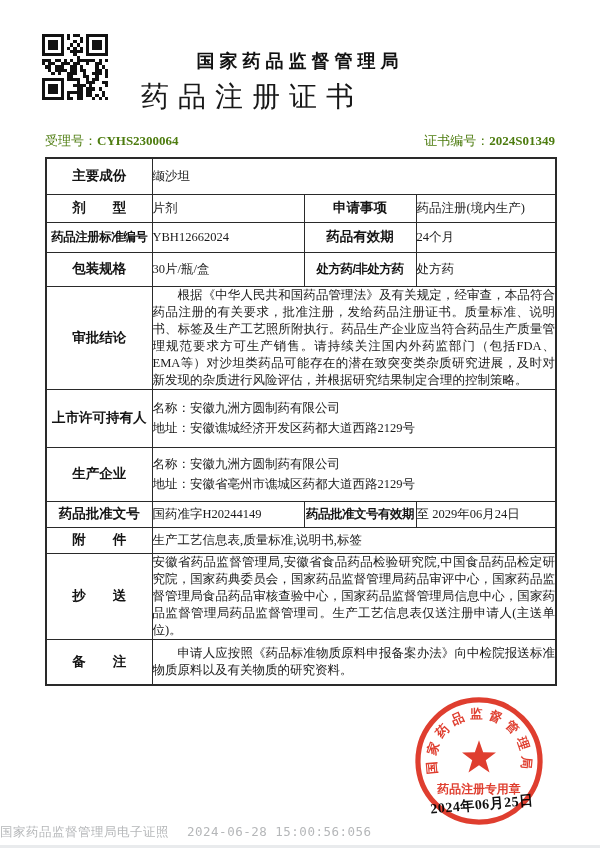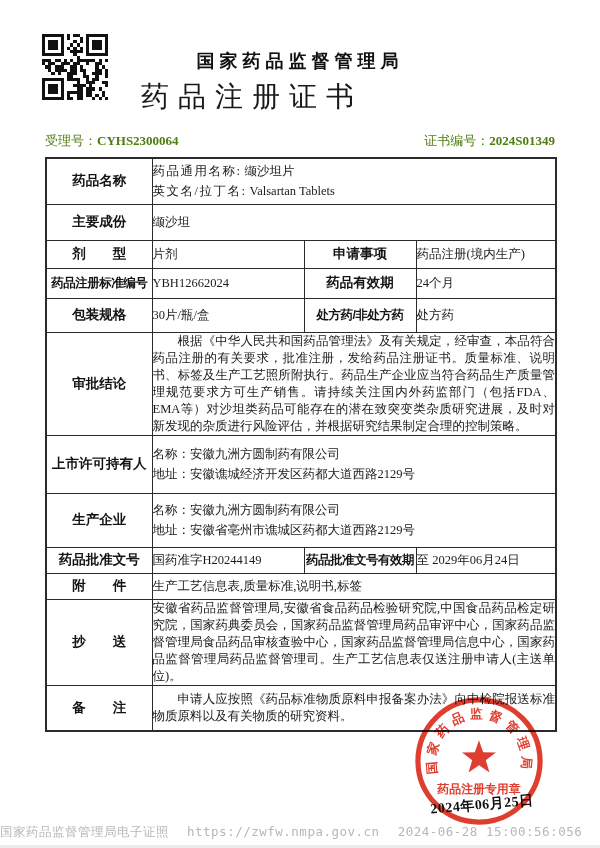--- a/index.html
+++ b/index.html
@@ -101,27 +101,20 @@
 
   <table class="cert">
     <colgroup>
         <col style="width:106px">
         <col style="width:152px">
         <col style="width:112px">
         <col style="width:140px">
       </colgroup>
 
     <tbody>
-        <tr style="height:46px">
-      <td class="lbl">药品名称</td>
-      <td class="val" colspan="3">
-        <div class="line"><span class="k">药品通用名称:</span> <span>缬沙坦片</span></div>
-        <div class="line"><span class="k">英文名/拉丁名:</span>&nbsp;<span>Valsartan Tablets</span></div>
-      </td>
-    </tr>
 
     <tr style="height:36px">
       <td class="lbl">主要成份</td>
       <td class="val" colspan="3">缬沙坦</td>
     </tr>
 
     <tr style="height:28px">
       <td class="lbl">剂　　型</td>
       <td class="val">片剂</td>
       <td class="lbl">申请事项</td>
@@ -203,18 +196,17 @@
     <text font-size="17" font-weight="bold" fill="#dd2f1f" letter-spacing="7" font-family="Liberation Sans, sans-serif">
       <textPath href="#ring-arc" startOffset="50%" text-anchor="middle">国家药品监督管理局</textPath>
     </text>
     <polygon fill="#dd2f1f" points="90,62 95.6,78.2 112.8,78.6 99.1,89 104.1,105.4 90,95.6 75.9,105.4 80.9,89 67.2,78.6 84.4,78.2"></polygon>
     <text x="90" y="133" text-anchor="middle" font-size="16" font-weight="bold" fill="#dd2f1f" font-family="Liberation Sans, sans-serif">药品注册专用章</text>
   </svg>
   <div class="stamp-date">2024年06月25日</div>
 
   <div class="footer">
     <span>国家药品监督管理局电子证照</span>
-    <span>https://zwfw.nmpa.gov.cn</span>
     <span>2024-06-28 15:00:56:056</span>
   </div>
 
   <div class="page-edge"></div>
 </div>
 
 </body></html>

